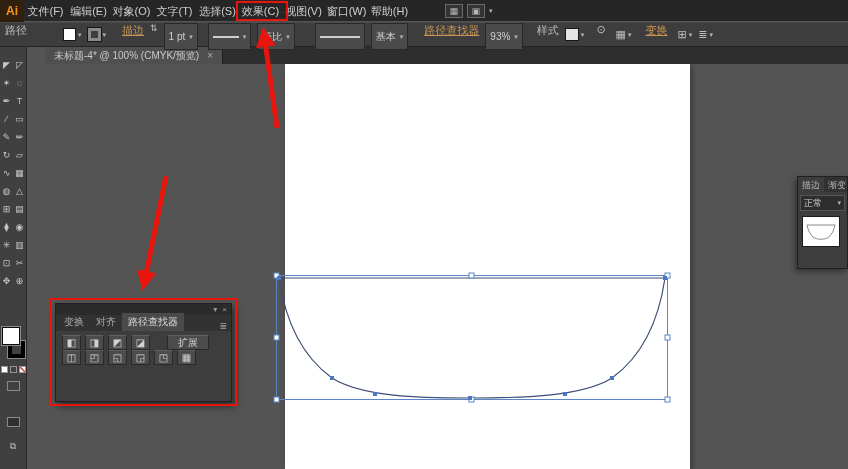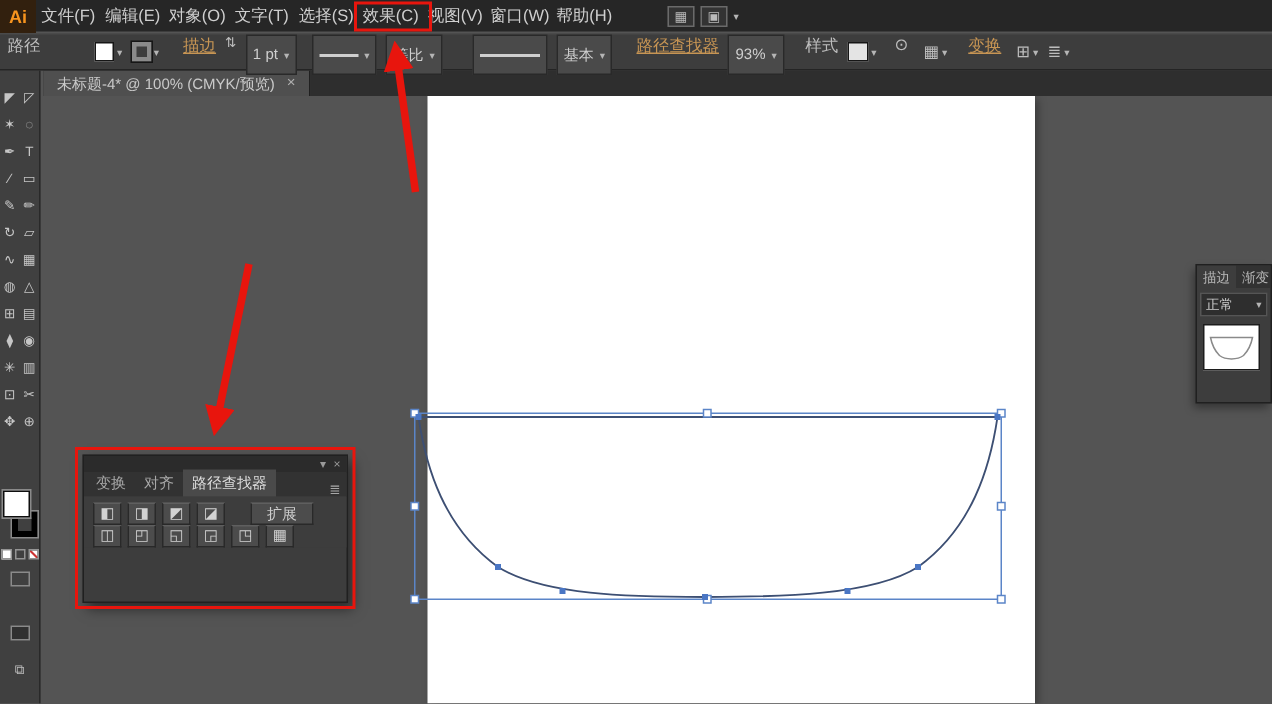--- a/index.html
+++ b/index.html
@@ -28,21 +28,21 @@
   .swatch-white { width:13px; height:13px; background:#fff; border:1px solid #161616; }
   .swatch-stroke { width:13px; height:13px; background:#3d3d3d; border:3px solid #8a8a8a; outline:1px solid #161616; }
   .swatch-style { width:14px; height:13px; background:#e4e4e4; border:1px solid #161616; }
   .select { height:27px; background:#4a4a4a; border:1px solid #292929; display:flex;
     align-items:center; padding:0 4px; gap:4px; font-size:10px; color:#cfcfcf; }
   .line-chip { width:26px; height:2px; background:#cfcfcf; }
   .line-chip.long { width:40px; }
   .cb-icon { font-size:11px; color:#bdbdbd; }
   .stepper { font-size:9px; color:#bdbdbd; }
   
-  .tab-bar { position:absolute; top:47px; left:29px; right:0; height:17px;
+  .tab-bar { position:absolute; top:47px; left:45px; right:0; height:17px;
     background:#2e2e2e; display:flex; z-index:4;align-items:center; }
   .doc-tab { background:#4f4f4f; color:#c9c9c9; font-size:10px; display:flex;
     align-items:center; gap:8px; padding:0 9px; height:100%; border-right:1px solid #202020; }
   .tab-close { color:#b0b0b0; font-size:10px; }
   
   .toolbar { position:absolute; left:0; top:47px; bottom:0; width:27px; background:#404040;
     border-right:1px solid #292929; z-index:4; display:flex; flex-direction:column; align-items:center; padding-top:9px; }
   .tools { display:grid; grid-template-columns:12px 12px; gap:1px; }
   .tool { width:12px; height:17px; display:flex; align-items:center; justify-content:center;
     font-size:9px; color:#c6c6c6; }

